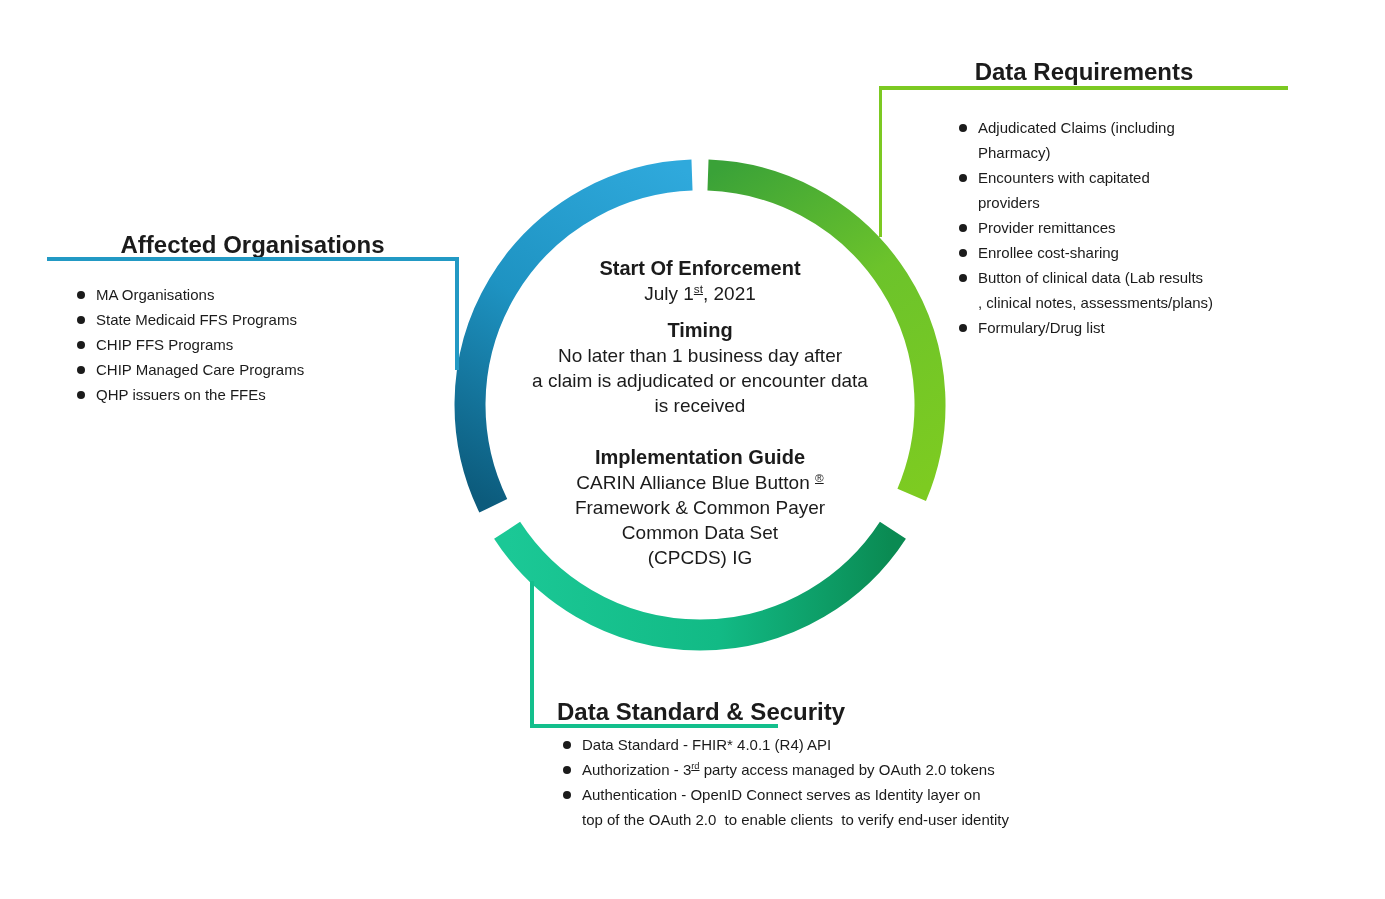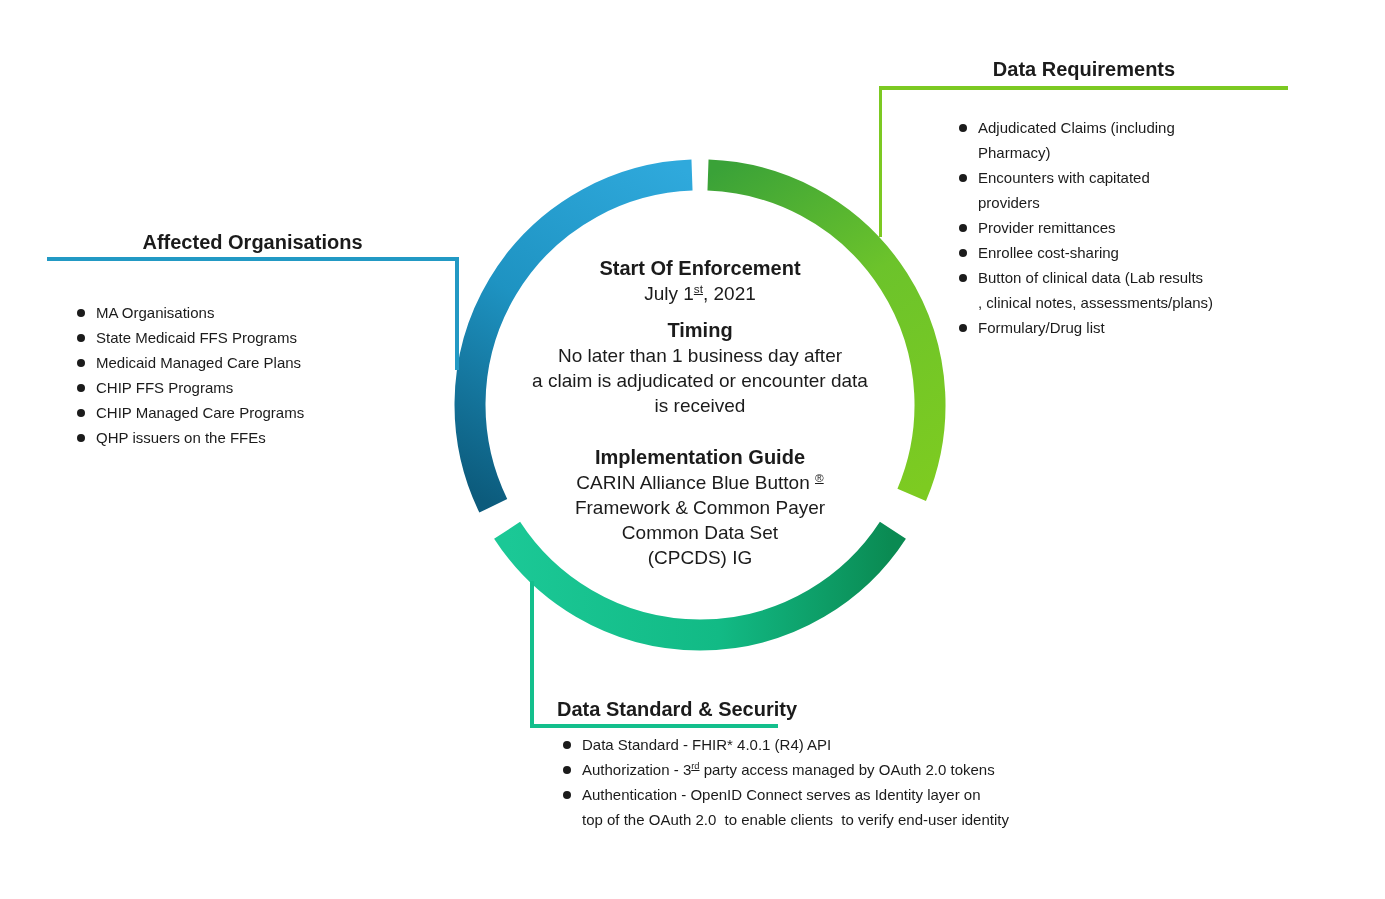--- a/index.html
+++ b/index.html
@@ -18,28 +18,28 @@
   .stage{position:absolute;inset:0;}
   svg.ring{position:absolute;left:0;top:0;}
   .arc{fill:none;stroke-width:31;stroke-linecap:butt;}
   .arc-blue{stroke:url(#gradBlue);}
   .arc-green{stroke:url(#gradGreen);}
   .arc-teal{stroke:url(#gradTeal);}
   .s-blue-0{stop-color:var(--c-blue-light);} .s-blue-1{stop-color:var(--c-blue-mid);} .s-blue-2{stop-color:var(--c-blue-dark);}
   .s-green-0{stop-color:var(--c-green-dark);} .s-green-1{stop-color:var(--c-green-mid);} .s-green-2{stop-color:var(--c-green);}
   .s-teal-0{stop-color:var(--c-teal-dark);} .s-teal-1{stop-color:var(--c-teal-mid);} .s-teal-2{stop-color:var(--c-teal-light);}
 
-  .hdr{position:absolute;font-weight:bold;font-size:20px;white-space:nowrap;}
+  .hdr{position:absolute;font-weight:bold;font-size:24px;white-space:nowrap;}
   .hdr.centered{text-align:center;}
   .cline{position:absolute;}
 
   .affected-hdr{left:47px;top:231px;width:411px;}
   .affected-underline{left:47px;top:257px;width:411px;height:3.5px;background:var(--c-connector-blue);}
   .affected-vline{left:455px;top:257px;width:3.5px;height:113px;background:var(--c-connector-blue);}
-  .affected-list{left:76px;top:300px;}
+  .affected-list{left:76px;top:282px;}
 
   .req-hdr{left:880px;top:58px;width:408px;}
   .req-underline{left:880px;top:86px;width:408px;height:3.5px;background:var(--c-connector-green);}
   .req-vline{left:879px;top:86px;width:3px;height:151px;background:var(--c-connector-green);}
   .req-list{left:958px;top:115px;}
 
   .sec-hdr{left:557px;top:698px;}
   .sec-underline{left:530px;top:724px;width:248px;height:3.5px;background:var(--c-connector-teal);}
   .sec-vline{left:530px;top:581px;width:3.5px;height:146px;background:var(--c-connector-teal);}
   .sec-list{left:562px;top:732px;}
@@ -89,21 +89,20 @@
     <path class="arc arc-green" d="M 708.0 175.1 A 230 230 0 0 1 911.7 494.9"></path>
     <path class="arc arc-teal" d="M 892.9 530.3 A 230 230 0 0 1 507.1 530.3"></path>
   </svg>
 
   <div class="hdr centered affected-hdr">Affected Organisations</div>
   <div class="cline affected-underline"></div>
   <div class="cline affected-vline"></div>
   <div class="list affected-list">
       <div class="row"><span class="dot"></span><span class="txt">MA Organisations</span></div>
       <div class="row"><span class="dot"></span><span class="txt">State Medicaid FFS Programs</span></div>
-      <div class="row"><span class="dot"></span><span class="txt">Medicaid Managed Care Plans</span></div>
       <div class="row"><span class="dot"></span><span class="txt">CHIP FFS Programs</span></div>
       <div class="row"><span class="dot"></span><span class="txt">CHIP Managed Care Programs</span></div>
       <div class="row"><span class="dot"></span><span class="txt">QHP issuers on the FFEs</span></div>
     </div>
 
   <div class="hdr centered req-hdr">Data Requirements</div>
   <div class="cline req-underline"></div>
   <div class="cline req-vline"></div>
   <div class="list req-list">
       <div class="row"><span class="dot"></span><span class="txt">Adjudicated Claims (including</span></div>

